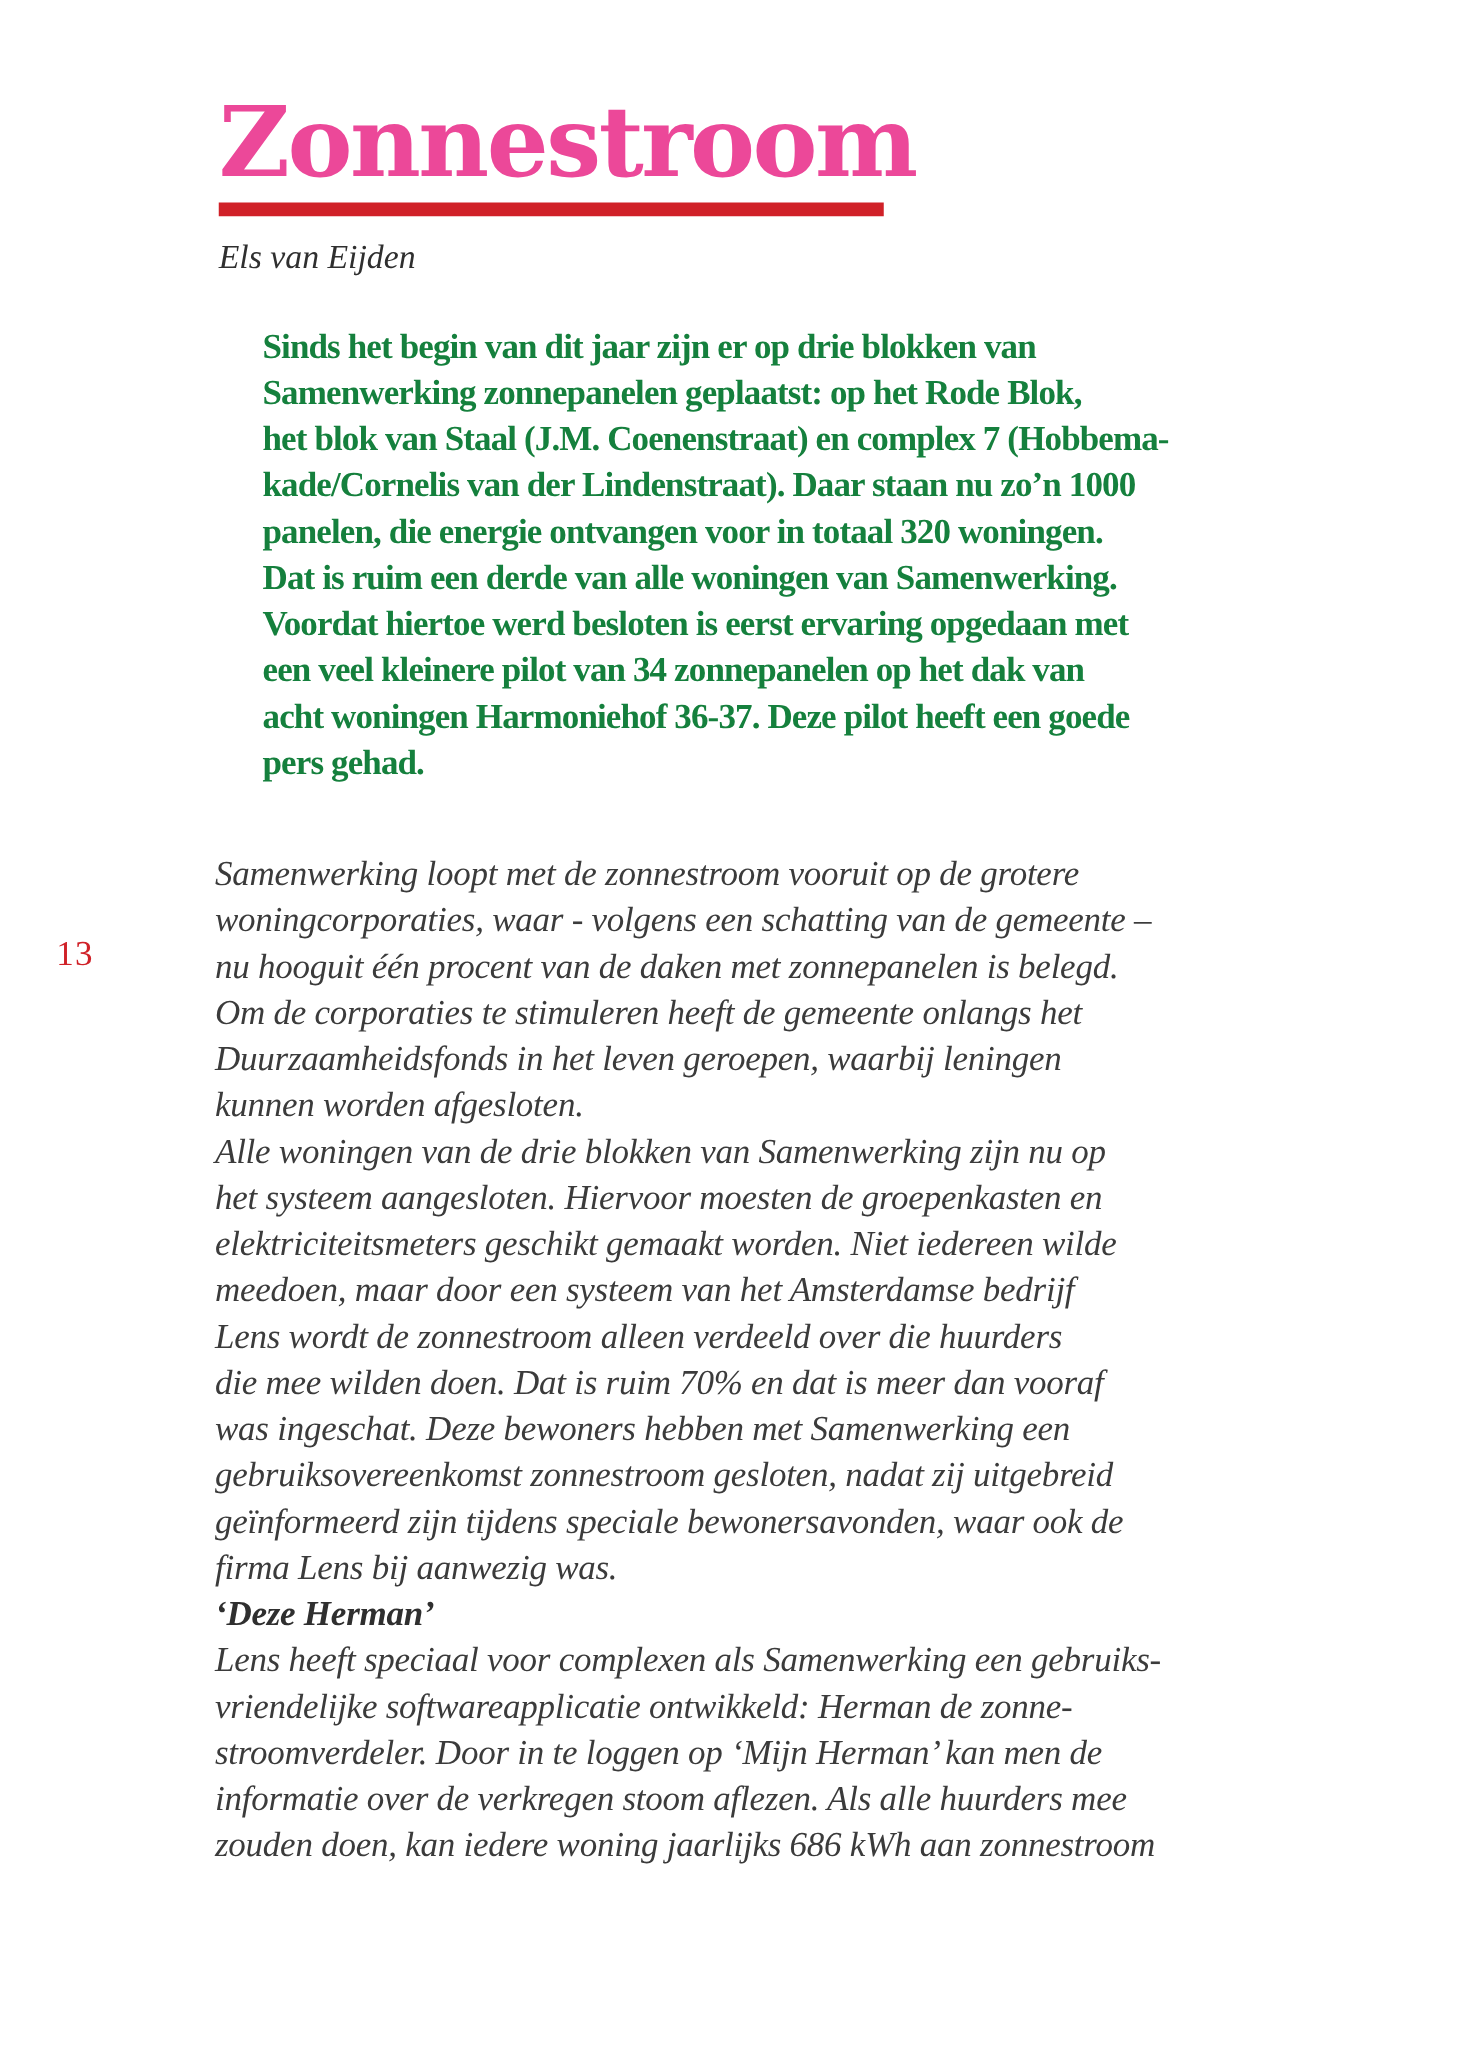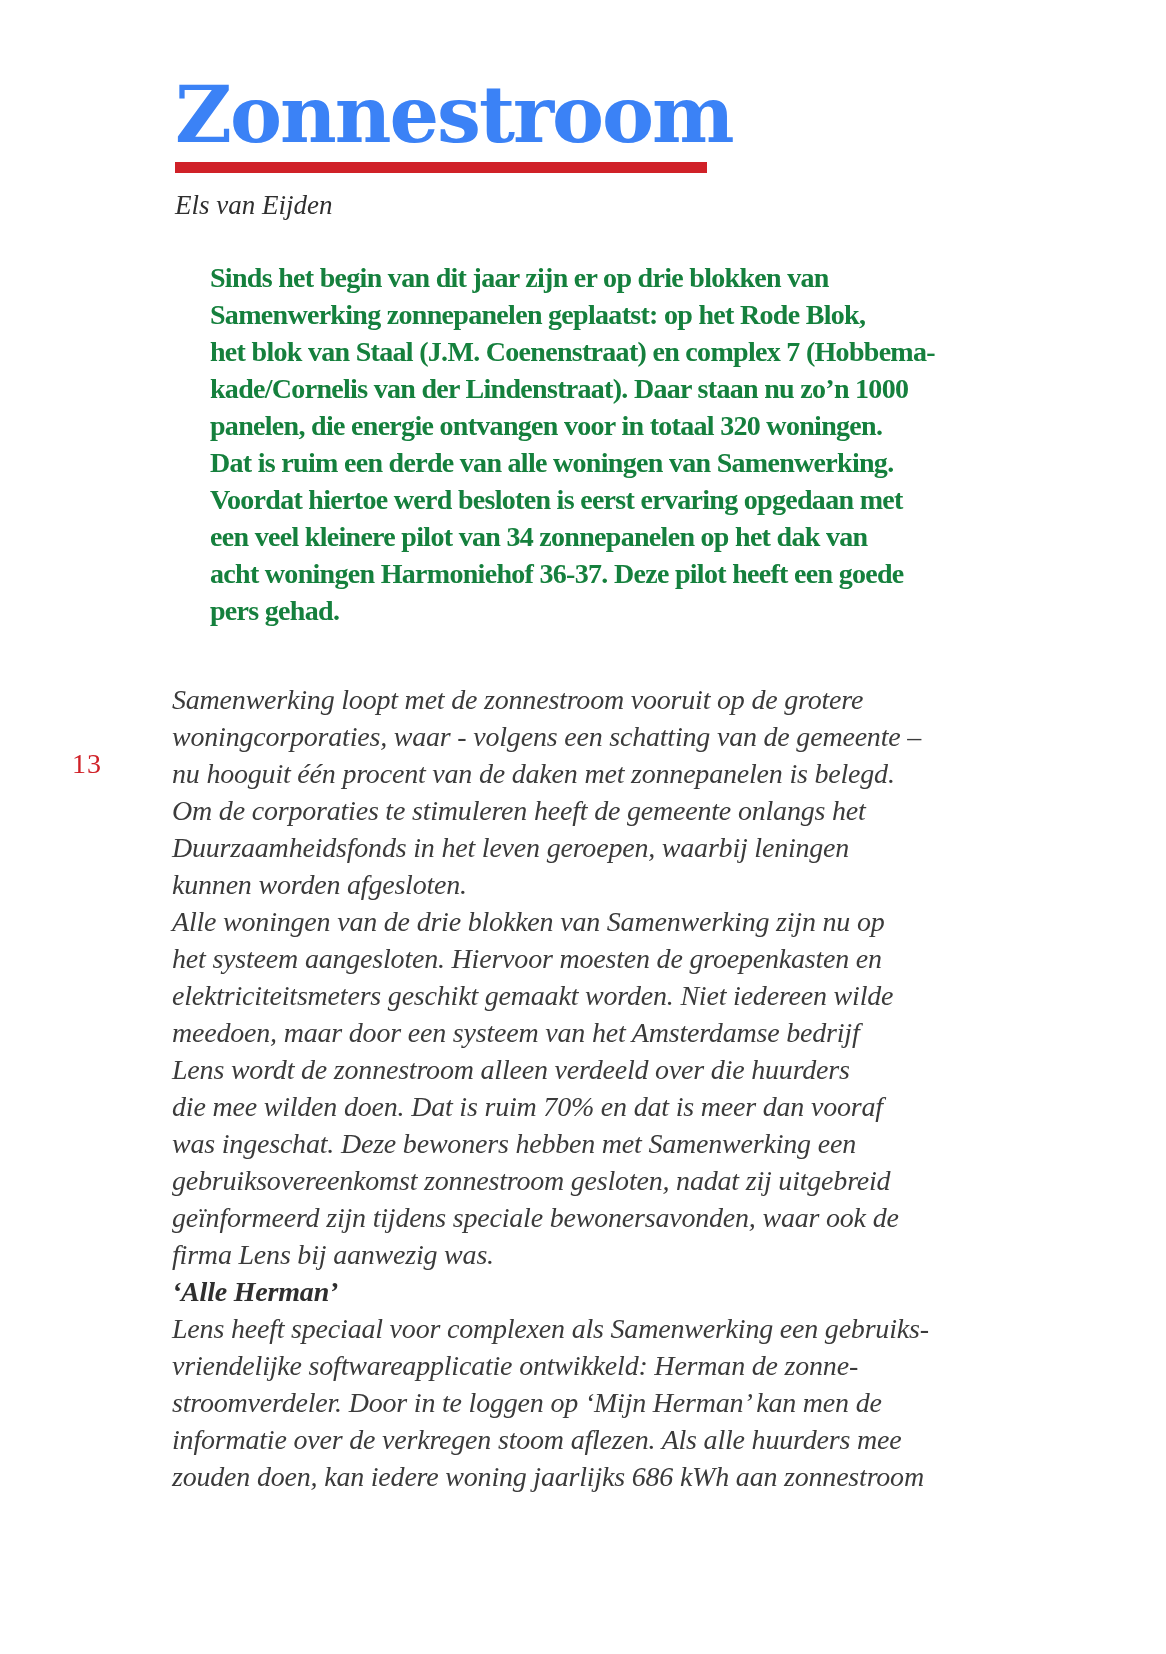--- a/index.html
+++ b/index.html
@@ -11,35 +11,34 @@
     font-family: "Liberation Serif", serif;
     overflow: hidden;
   }
   .page-number {
     position: absolute;
     left: 45px;
     top: 748px;
     font-size: 28px;
     letter-spacing: 1px;
     color: #d02128;
-    margin-left: 27px;
   }
   .title-block {
     position: absolute;
     left: 175px;
     top: 76px;
   }
   .article-title {
     margin: 0;
     font-family: "DejaVu Serif", serif;
     font-weight: bold;
     font-size: 78px;
     line-height: 1;
     letter-spacing: -2px;
-    color: #3b82f6;
+    color: #ec4899;
     white-space: nowrap;
   }
   .title-underline {
     width: 532px;
     height: 11px;
     background: #d02128;
     margin-top: 8px;
   }
   .author-byline {
     margin-top: 17px;
@@ -117,21 +116,21 @@
     <p>Alle woningen van de drie blokken van Samenwerking zijn nu op
 het systeem aangesloten. Hiervoor moesten de groepenkasten en
 elektriciteitsmeters geschikt gemaakt worden. Niet iedereen wilde
 meedoen, maar door een systeem van het Amsterdamse bedrijf
 Lens wordt de zonnestroom alleen verdeeld over die huurders
 die mee wilden doen. Dat is ruim 70% en dat is meer dan vooraf
 was ingeschat. Deze bewoners hebben met Samenwerking een
 gebruiksovereenkomst zonnestroom gesloten, nadat zij uitgebreid
 geïnformeerd zijn tijdens speciale bewonersavonden, waar ook de
 firma Lens bij aanwezig was.</p>
-    <p class="section-heading">‘Alle Herman’</p>
+    <p class="section-heading">‘Deze Herman’</p>
     <p>Lens heeft speciaal voor complexen als Samenwerking een gebruiks-
 vriendelijke softwareapplicatie ontwikkeld: Herman de zonne-
 stroomverdeler. Door in te loggen op ‘Mijn Herman’ kan men de
 informatie over de verkregen stoom aflezen. Als alle huurders mee
 zouden doen, kan iedere woning jaarlijks 686 kWh aan zonnestroom</p>
   </div>
 
 </div>
 
 </body></html>

